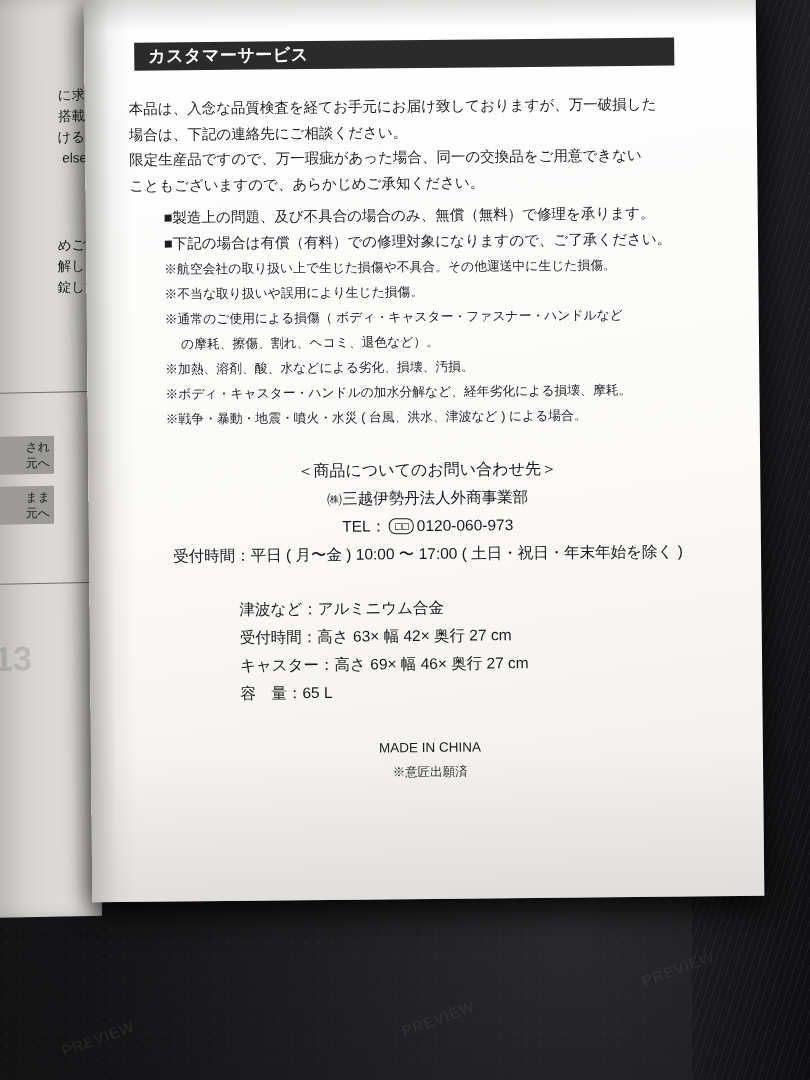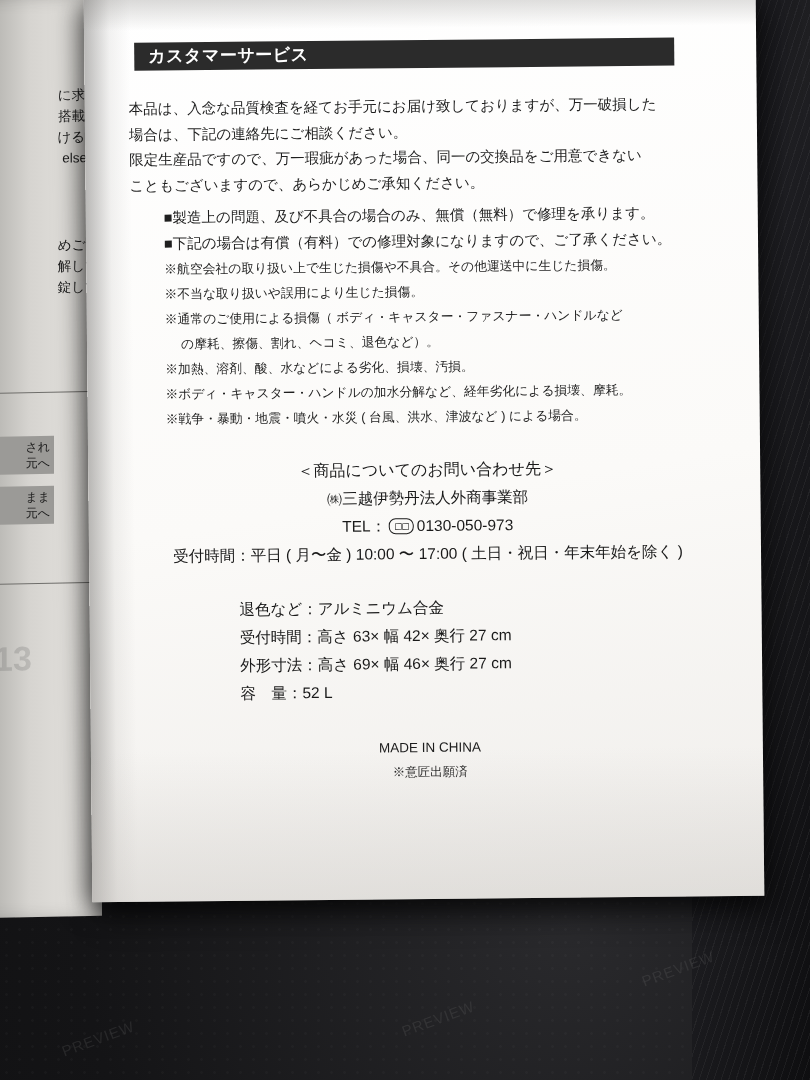--- a/index.html
+++ b/index.html
@@ -325,37 +325,37 @@
         </div>
         <div class="ast">
           <span>※</span><span>戦争・暴動・地震・噴火・水災 ( 台風、洪水、津波など ) による場合。</span>
         </div>
       </div>
 
       <div class="contact">
         <div class="title">＜商品についてのお問い合わせ先＞</div>
         <div>㈱三越伊勢丹法人外商事業部</div>
         <div>
-          <span>TEL：</span><span class="tel-icon">◻◻</span><span>0130-050-973</span>
+          <span>TEL：</span><span class="tel-icon">◻◻</span><span>0120-060-973</span>
         </div>
         <div>受付時間：平日 ( 月〜金 ) 10:00 〜 17:00 ( 土日・祝日・年末年始を除く )</div>
       </div>
 
       <div class="specs">
         <div>
-          <span>退色など</span><span>：アルミニウム合金</span>
+          <span>津波など</span><span>：アルミニウム合金</span>
         </div>
         <div>
           <span>受付時間</span><span>：高さ 63× 幅 42× 奥行 27 cm</span>
         </div>
         <div>
-          <span>外形寸法</span><span>：高さ 69× 幅 46× 奥行 27 cm</span>
-        </div>
-        <div>
-          <span>容　量</span><span>：52 L</span>
+          <span>キャスター</span><span>：高さ 69× 幅 46× 奥行 27 cm</span>
+        </div>
+        <div>
+          <span>容　量</span><span>：65 L</span>
         </div>
       </div>
 
       <div class="made-in">
         <div>MADE IN CHINA</div>
         <div class="jp">※意匠出願済</div>
       </div>
 
       <div class="page-shadow-fold"></div>
       <div class="page-crease-top"></div>

